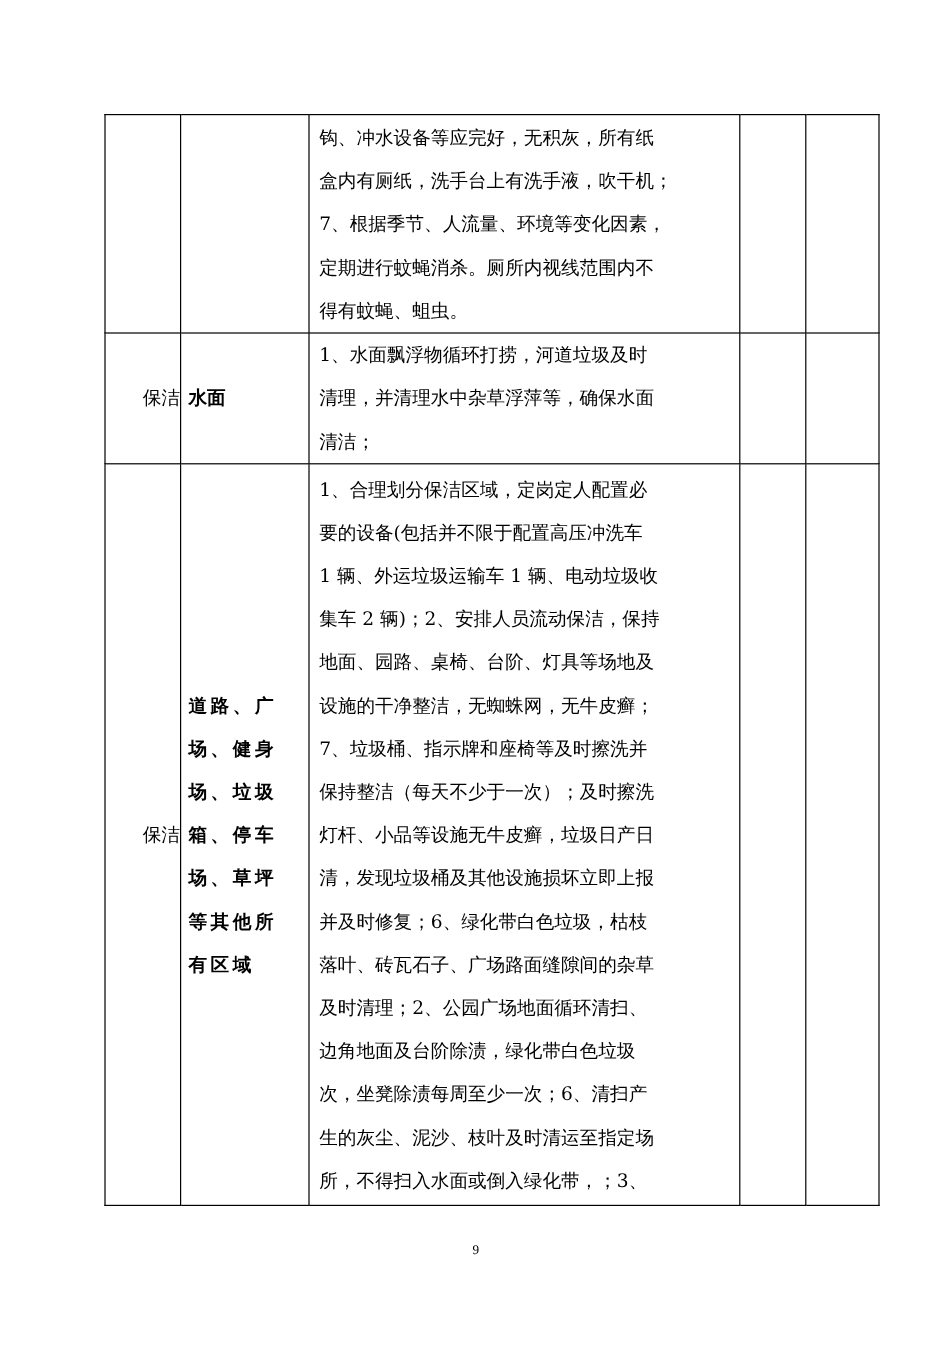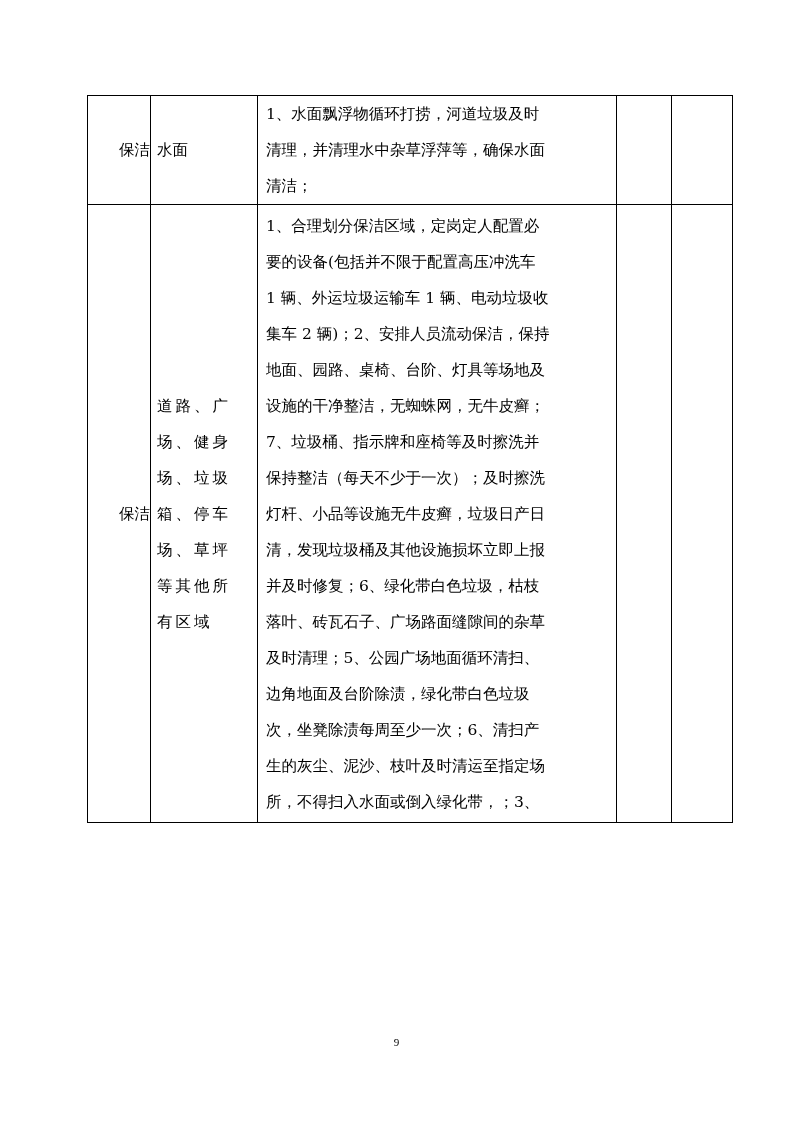--- a/index.html
+++ b/index.html
@@ -5,38 +5,51 @@
   html, body { margin: 0; padding: 0; background: #ffffff; }
   body { width: 793px; height: 1122px; position: relative; overflow: hidden;
          font-family: "DejaVu Serif", "Liberation Serif", serif; color: #000; }
   .page { position: absolute; left: 0; top: 0; width: 793px; height: 1122px; }
   table.spec { position: absolute; left: 87px; top: 95px; border-collapse: collapse;
                table-layout: fixed; width: 620px; }
   table.spec td { border: 1.3px solid #000; vertical-align: middle; padding: 0;
                   font-size: 15.5px; line-height: 36px; }
   td.c-cat { width: 62px; text-align: right; }
   td.c-area { width: 96px; padding-left: 6px !important; padding-right: 4px !important;
-              letter-spacing: 3px; }
+              letter-spacing: 3px; font-weight: bold; }
   td.c-req { width: 344px; padding-left: 8px !important; padding-right: 6px !important;
              text-align: justify; }
   td.c-e1 { width: 54px; }
   td.c-e2 { width: 60px; }
   tr.r1 { height: 182px; }
   tr.r2 { height: 108px; }
   tr.r3 { height: 618px; }
   td.c-req div.line { white-space: nowrap; overflow: hidden; }
   .pagenum { position: absolute; top: 1036px; left: 0; width: 793px; text-align: center;
              font-size: 11px; font-family: "Liberation Serif", serif; }
 </style>
 </head>
 <body>
 
 <div class="page">
   <table class="spec">
     <tbody>
+        <tr class="r1">
+      <td class="c-cat"></td>
+      <td class="c-area"></td>
+      <td class="c-req">
+        <div class="line">钩、冲水设备等应完好，无积灰，所有纸</div>
+        <div class="line">盒内有厕纸，洗手台上有洗手液，吹干机；</div>
+        <div class="line">7、根据季节、人流量、环境等变化因素，</div>
+        <div class="line">定期进行蚊蝇消杀。厕所内视线范围内不</div>
+        <div class="line">得有蚊蝇、蛆虫。</div>
+      </td>
+      <td class="c-e1"></td>
+      <td class="c-e2"></td>
+    </tr>
     <tr class="r2">
       <td class="c-cat">保洁</td>
       <td class="c-area" style="letter-spacing:0">水面</td>
       <td class="c-req">
         <div class="line">1、水面飘浮物循环打捞，河道垃圾及时</div>
         <div class="line">清理，并清理水中杂草浮萍等，确保水面</div>
         <div class="line">清洁；</div>
       </td>
       <td class="c-e1"></td>
       <td class="c-e2"></td>
@@ -58,21 +71,21 @@
         <div class="line">1 辆、外运垃圾运输车 1 辆、电动垃圾收</div>
         <div class="line">集车 2 辆)；2、安排人员流动保洁，保持</div>
         <div class="line">地面、园路、桌椅、台阶、灯具等场地及</div>
         <div class="line">设施的干净整洁，无蜘蛛网，无牛皮癣；</div>
         <div class="line">7、垃圾桶、指示牌和座椅等及时擦洗并</div>
         <div class="line">保持整洁（每天不少于一次）；及时擦洗</div>
         <div class="line">灯杆、小品等设施无牛皮癣，垃圾日产日</div>
         <div class="line">清，发现垃圾桶及其他设施损坏立即上报</div>
         <div class="line">并及时修复；6、绿化带白色垃圾，枯枝</div>
         <div class="line">落叶、砖瓦石子、广场路面缝隙间的杂草</div>
-        <div class="line">及时清理；5、公园广场地面循环清扫、</div>
+        <div class="line">及时清理；2、公园广场地面循环清扫、</div>
         <div class="line">边角地面及台阶除渍，绿化带白色垃圾</div>
         <div class="line">次，坐凳除渍每周至少一次；6、清扫产</div>
         <div class="line">生的灰尘、泥沙、枝叶及时清运至指定场</div>
         <div class="line">所，不得扫入水面或倒入绿化带，；3、</div>
       </td>
       <td class="c-e1"></td>
       <td class="c-e2"></td>
     </tr>
   </tbody>
     </table>

